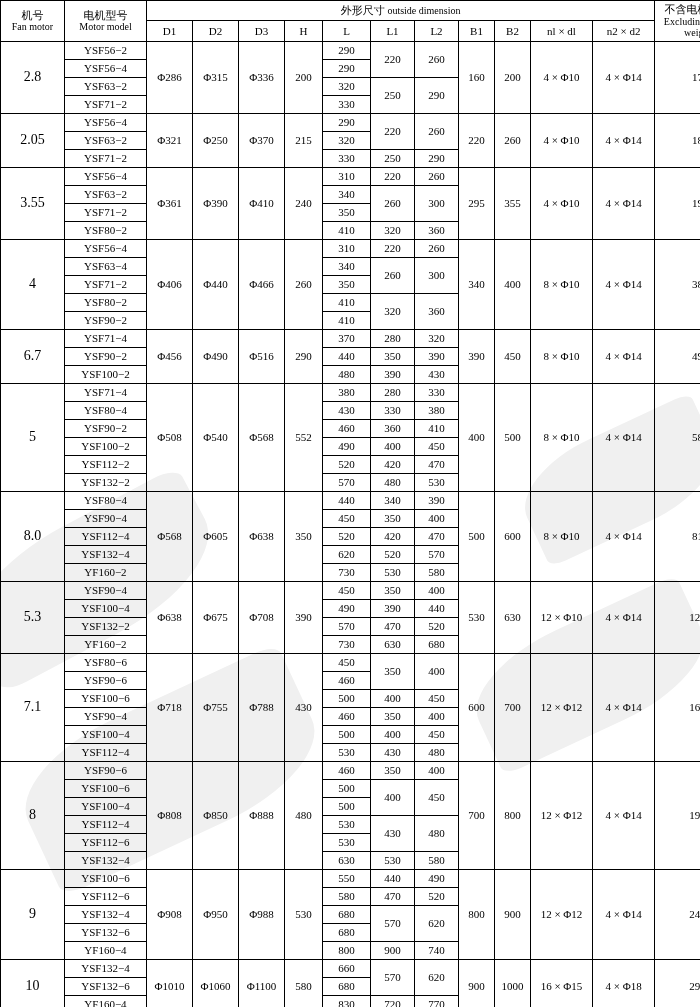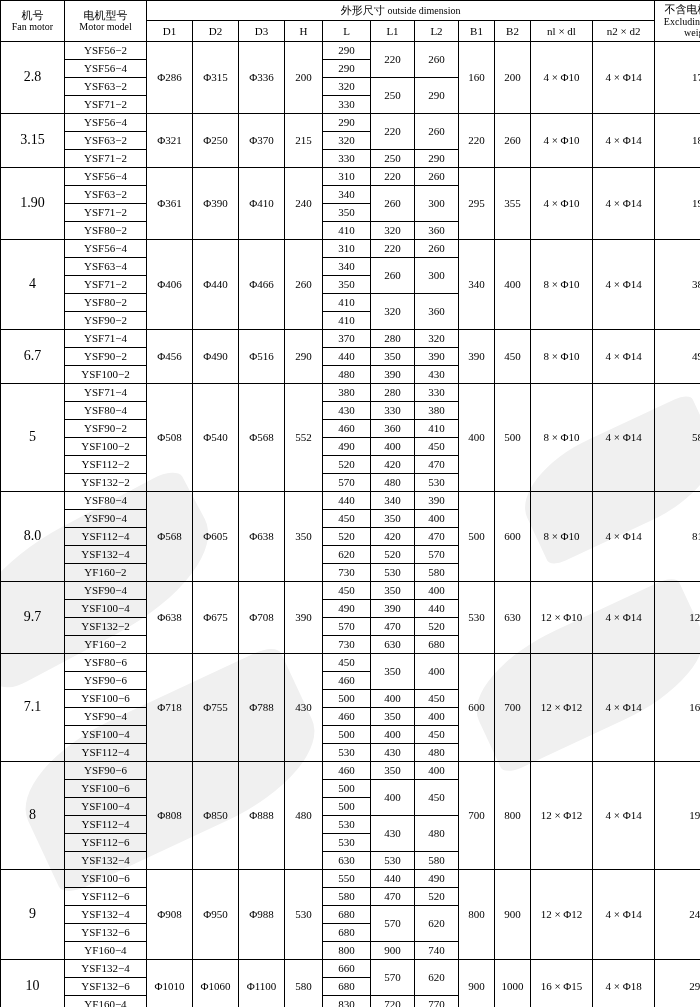--- a/index.html
+++ b/index.html
@@ -151,21 +151,21 @@
         <td class="motor">YSF63−2</td>
         <td class="cell-h">320</td>
         <td rowspan="2">250</td>
         <td rowspan="2">290</td>
       </tr>
       <tr>
         <td class="motor">YSF71−2</td>
         <td class="cell-h">330</td>
       </tr>
       <tr>
-        <td rowspan="3" class="fan-model">3.15</td>
+        <td rowspan="3" class="fan-model">2.05</td>
         <td class="motor">YSF56−4</td>
         <td rowspan="3">Φ321</td>
         <td rowspan="3">Φ250</td>
         <td rowspan="3">Φ370</td>
         <td rowspan="3">215</td>
         <td class="cell-h">290</td>
         <td rowspan="2">220</td>
         <td rowspan="2">260</td>
         <td rowspan="3">220</td>
         <td rowspan="3">260</td>
@@ -177,21 +177,21 @@
         <td class="motor">YSF63−2</td>
         <td class="cell-h">320</td>
       </tr>
       <tr>
         <td class="motor">YSF71−2</td>
         <td class="cell-h">330</td>
         <td rowspan="1">250</td>
         <td rowspan="1">290</td>
       </tr>
       <tr>
-        <td rowspan="4" class="fan-model">1.90</td>
+        <td rowspan="4" class="fan-model">3.55</td>
         <td class="motor">YSF56−4</td>
         <td rowspan="4">Φ361</td>
         <td rowspan="4">Φ390</td>
         <td rowspan="4">Φ410</td>
         <td rowspan="4">240</td>
         <td class="cell-h">310</td>
         <td rowspan="1">220</td>
         <td rowspan="1">260</td>
         <td rowspan="4">295</td>
         <td rowspan="4">355</td>
@@ -359,21 +359,21 @@
         <td rowspan="1">520</td>
         <td rowspan="1">570</td>
       </tr>
       <tr>
         <td class="motor">YF160−2</td>
         <td class="cell-h">730</td>
         <td rowspan="1">530</td>
         <td rowspan="1">580</td>
       </tr>
       <tr>
-        <td rowspan="4" class="fan-model">9.7</td>
+        <td rowspan="4" class="fan-model">5.3</td>
         <td class="motor">YSF90−4</td>
         <td rowspan="4">Φ638</td>
         <td rowspan="4">Φ675</td>
         <td rowspan="4">Φ708</td>
         <td rowspan="4">390</td>
         <td class="cell-h">450</td>
         <td rowspan="1">350</td>
         <td rowspan="1">400</td>
         <td rowspan="4">530</td>
         <td rowspan="4">630</td>

